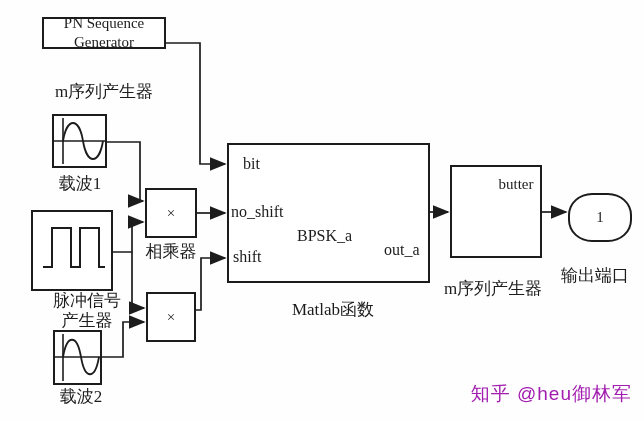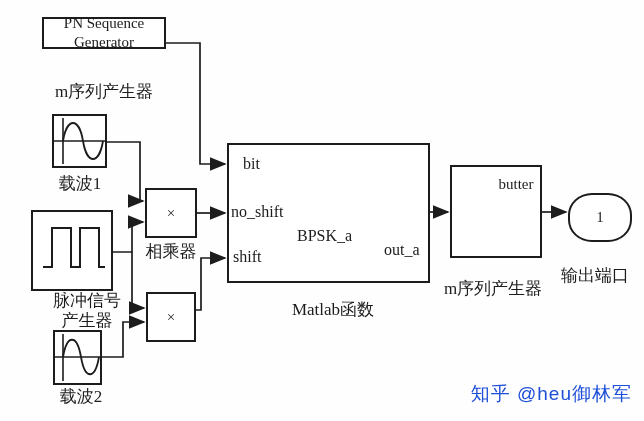--- a/index.html
+++ b/index.html
@@ -110,15 +110,15 @@
 
   <div class="block butter-block"></div>
   <div class="butter-text">butter</div>
   <div class="caption" style="left:493px;top:279px;">m序列产生器</div>
 
   <div class="outport">
     <span>1</span>
   </div>
   <div class="caption" style="left:595px;top:266px;text-align:right;">输出端口</div>
 
-  <div class="watermark" style="color: #1d4ed8;">知乎 @heu御林军</div>
+  <div class="watermark" style="color: #a21caf;">知乎 @heu御林军</div>
 
 </div>
 
 </body></html>

